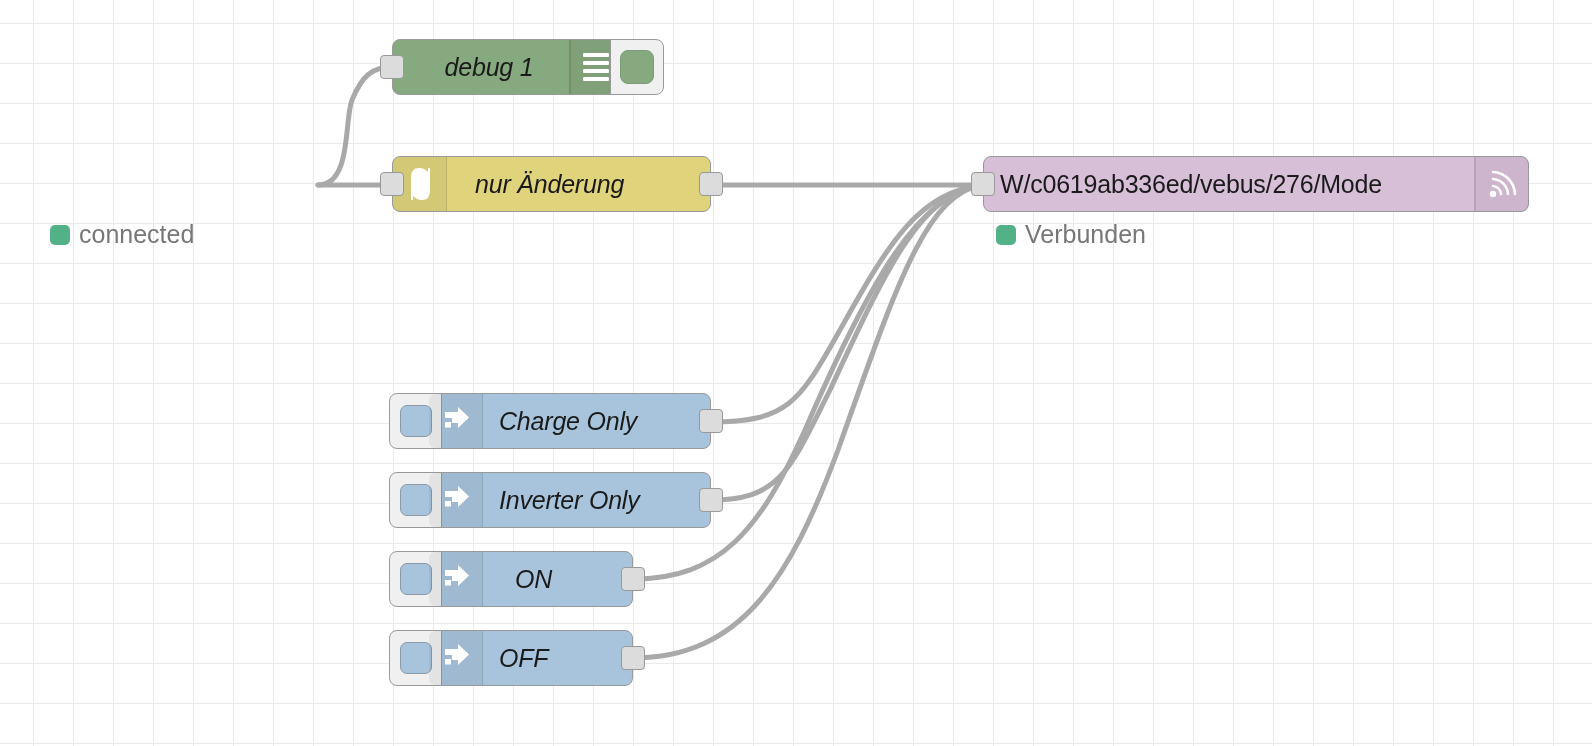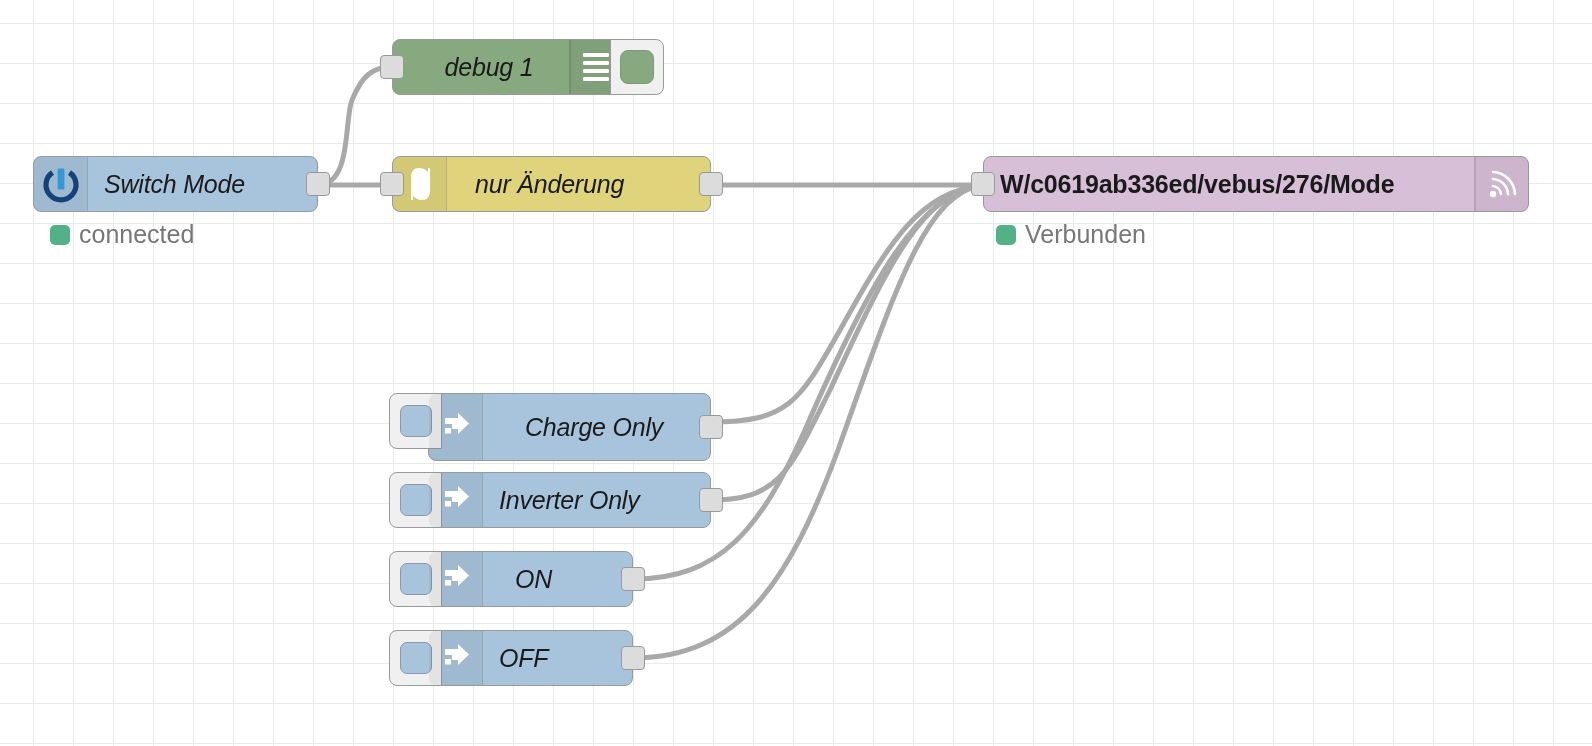--- a/index.html
+++ b/index.html
@@ -209,30 +209,20 @@
 
     <path class="wire" d="M 711,422 C 790,422 800,400 840,330 C 890,240 920,192 983,185"></path>
 
     <path class="wire" d="M 711,500 C 780,500 790,470 830,390 C 885,272 920,192 983,185"></path>
 
     <path class="wire" d="M 633,579 C 720,579 760,530 805,430 C 870,280 920,192 983,185"></path>
 
     <path class="wire" d="M 633,658 C 740,658 790,580 838,450 C 895,290 925,193 983,185"></path>
   </svg>
 
-  <div class="node n-switchmode" style="left:33px; top:156px; width:285px; height:56px;">
-    <div class="icon-box">
-      <svg width="40" height="40" viewBox="0 0 40 40" xmlns="http://www.w3.org/2000/svg">
-        <path d="M 28.5,8.5 A 15 15 0 1 1 11.5,8.5" fill="none" stroke="#16427a" stroke-width="5.2" stroke-linecap="butt"></path>
-        <rect x="16.6" y="4.5" width="6.8" height="21" rx="1" fill="#3399d6"></rect>
-      </svg>
-    </div>
-    <div class="label">Switch Mode</div>
-    <div class="port out"></div>
-  </div>
   <div class="status" style="left:50px; top:220px;">
     <span class="dot"></span>
     <span>connected</span>
   </div>
 
   <div class="node n-debug" style="left:392px; top:39px; width:232px; height:56px;">
     <div class="label" style="flex:1; justify-content:center; padding-right:0;">debug 1</div>
     <div class="icon-box-right">
       <span class="hamburger">
         <span></span>
@@ -252,37 +242,37 @@
       <svg width="34" height="40" viewBox="0 0 34 40" xmlns="http://www.w3.org/2000/svg">
         <path d="M 8,36 L 8,14 C 8,7 11,4 16,4 C 20,4 23,6 25,8 L 25,4 L 27,4 L 27,26 C 27,33 24,36 19,36 C 15,36 12,34 10,32 L 10,36 Z" fill="#ffffff"></path>
       </svg>
     </div>
     <div class="label">nur Änderung</div>
     <div class="port in"></div>
     <div class="port out"></div>
   </div>
 
   <div class="node n-mqtt" style="left:983px; top:156px; width:546px; height:56px;">
-    <div class="label plain" style="flex:1;font-weight:bold;">W/c0619ab336ed/vebus/276/Mode</div>
+    <div class="label plain" style="flex:1;">W/c0619ab336ed/vebus/276/Mode</div>
     <div class="icon-box-right">
       <svg width="34" height="40" viewBox="0 0 34 40" xmlns="http://www.w3.org/2000/svg">
         <circle cx="9" cy="30" r="3.2" fill="#ffffff"></circle>
         <path d="M 9,22 A 9 9 0 0 1 17,30" fill="none" stroke="#ffffff" stroke-width="2.6" stroke-linecap="round"></path>
         <path d="M 9,15 A 16 16 0 0 1 24,30" fill="none" stroke="#ffffff" stroke-width="2.6" stroke-linecap="round"></path>
         <path d="M 9,8 A 23 23 0 0 1 31,30" fill="none" stroke="#ffffff" stroke-width="2.6" stroke-linecap="round"></path>
       </svg>
     </div>
     <div class="port in"></div>
   </div>
   <div class="status" style="left:996px; top:220px;">
     <span class="dot"></span>
     <span>Verbunden</span>
   </div>
 
-  <div class="node n-inject" style="left:428px; top:393px; width:283px; height:68px;gap:26px;">
+  <div class="node n-inject" style="left:428px; top:393px; width:283px; height:56px;">
     <div class="inject-btn">
       <span class="knob"></span>
     </div>
     <div class="icon-box">
       <svg width="34" height="34" viewBox="0 0 34 34" xmlns="http://www.w3.org/2000/svg">
         <path d="M 6,8 L 19,8 L 19,3 L 30,13.5 L 19,24 L 19,19 L 13,19 L 13,14 L 6,14 Z" fill="#ffffff"></path>
         <rect x="6" y="18" width="6" height="5.5" fill="#ffffff"></rect>
       </svg>
     </div>
     <div class="label">Charge Only</div>

